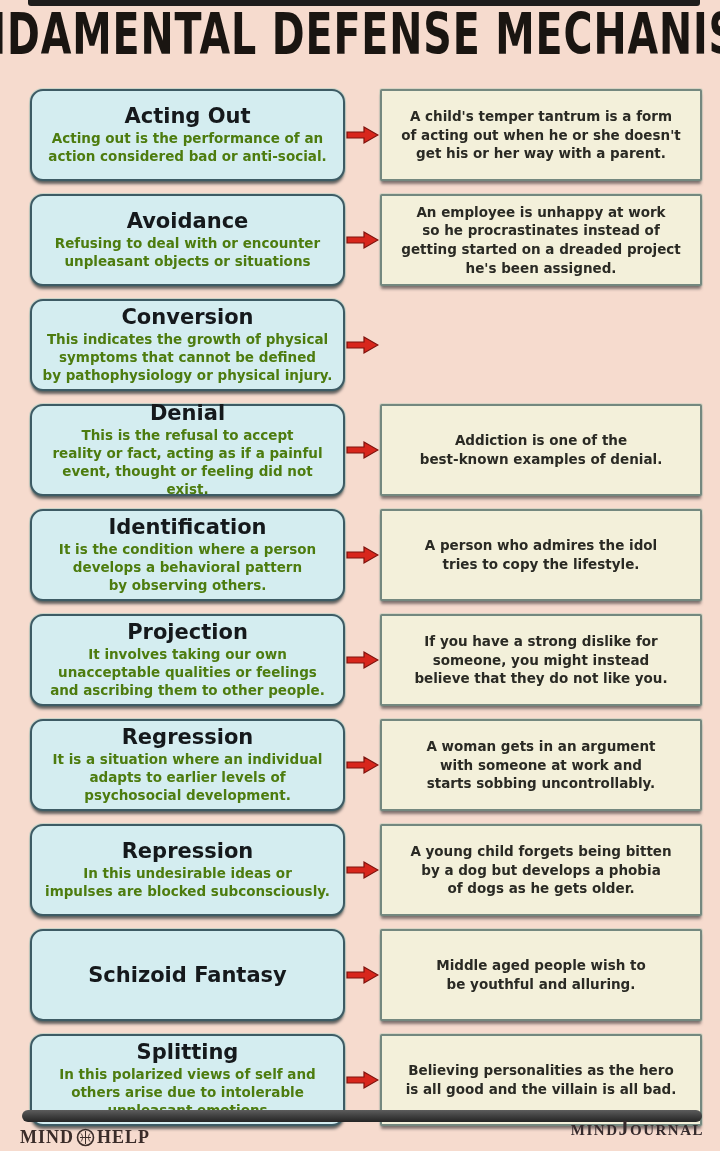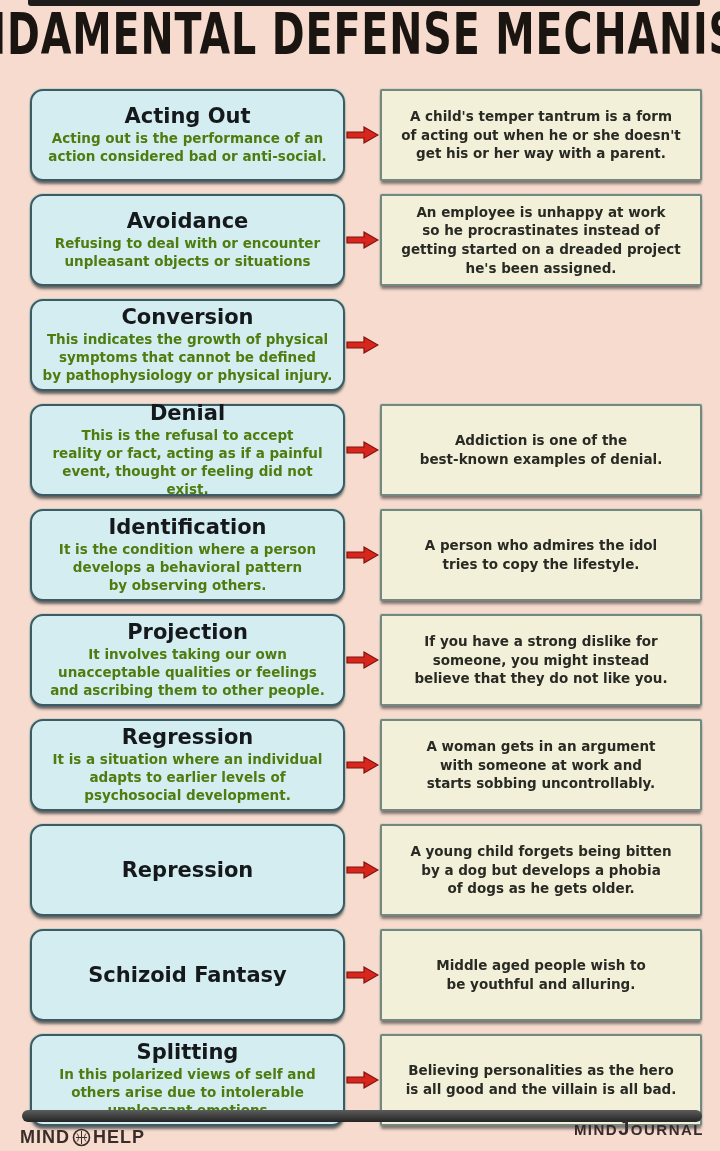--- a/index.html
+++ b/index.html
@@ -68,21 +68,21 @@
     line-height:1.38; white-space:pre-line;
   }
   .bottom-bar {
     position:absolute; left:22px; top:1110px; width:680px; height:12px;
     background:linear-gradient(#5c5c5c,#242424);
     border-radius:6px;
   }
   .footer {
     position:absolute; left:20px; top:1126px; width:684px; height:22px;
     display:flex; align-items:center; justify-content:space-between;
-    font-family:Liberation Sans, sans-serif;
+    font-family:Liberation Serif, serif;
   }
   .mindhelp {
     display:flex; align-items:center; gap:1px;
     font-weight:bold; font-size:18px; letter-spacing:1px; color:#3a2c29;
   }
   .mindhelp .emblem { display:flex; align-items:center; margin:0 1px; }
   .mindjournal {
     font-weight:bold; font-size:15px; letter-spacing:1.5px; color:#352a2c;
     border-bottom:2px solid #352a2c; padding-bottom:16px;
   }
@@ -213,20 +213,22 @@
     </div>
     <div class="ex-box">
       <div class="example">A woman gets in an argument
 with someone at work and
 starts sobbing uncontrollably.</div>
     </div>
   </div>
     <div class="row">
     <div class="def-box">
       <div class="term">Repression</div>
+      <div class="definition">In this undesirable ideas or
+impulses are blocked subconsciously.</div>
     </div>
     <div class="arrow-cell">
       <svg width="33" height="20" viewBox="0 0 33 20">
         <path d="M1 7 H18 V2 L32 10 L18 18 V13 H1 Z" fill="#d8261c" stroke="#7e120d" stroke-width="1.2"></path>
       </svg>
     </div>
     <div class="ex-box">
       <div class="example">A young child forgets being bitten
 by a dog but develops a phobia
 of dogs as he gets older.</div>

